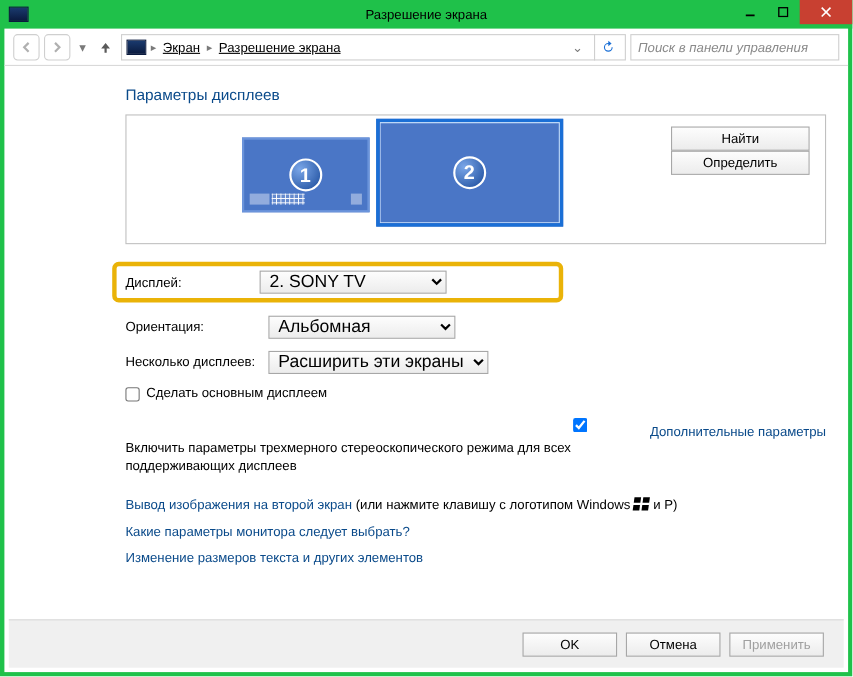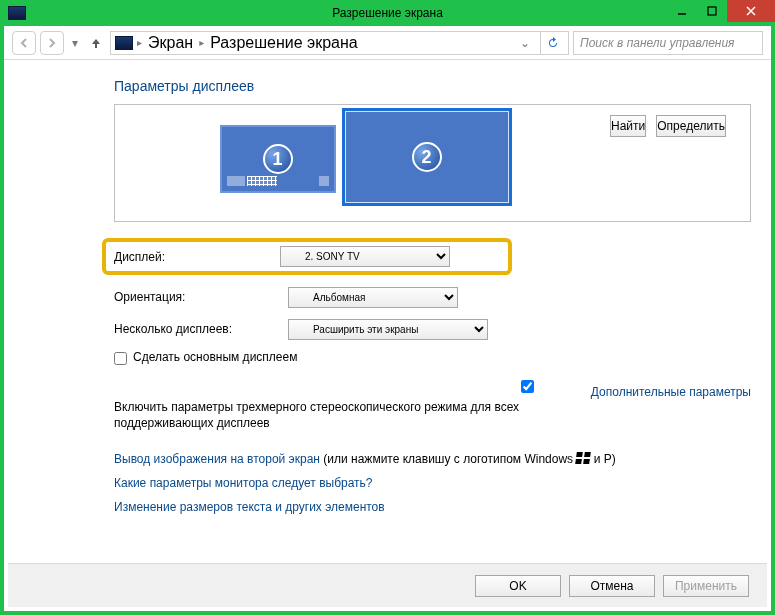--- a/index.html
+++ b/index.html
@@ -80,21 +80,21 @@
     align-items: center;
     padding: 0 4px;
     gap: 4px;
     background: #fff;
   }
   .bc-icon {
     width: 18px; height: 14px;
     background: linear-gradient(#1a3a6e, #0a1a3e);
     border: 1px solid #0a1a3e;
   }
-  .bc-seg { color: #000; font-size: 16px; padding: 0 2px; }
+  .bc-seg { color: #000; font-size: 12px; padding: 0 2px; text-decoration: underline; }
   .bc-chev { color: #7a7a7a; font-size: 10px; }
   .bc-dd { margin-left: auto; color:#7a7a7a; padding-right:6px;}
   .refresh-btn { width: 24px; height: 24px; display:flex; align-items:center; justify-content:center; border-left:1px solid #cfcfcf; color:#1a6fd6;}
   .search-box {
     width: 190px;
     height: 24px;
     border: 1px solid #cfcfcf;
     padding: 0 6px;
     color: #8a8a8a;
     font-size: 12px;
@@ -165,46 +165,44 @@
       linear-gradient(90deg, #fff 1px, transparent 1px);
     background-size: 4px 4px;
     background-color: rgba(255,255,255,.15);
   }
   .tb-sp { flex:1; }
   .tb-small { width: 10px; background: rgba(255,255,255,.4);}
   .preview-buttons {
     width: 140px;
     padding: 10px 14px 0 0;
     display: flex;
-    flex-direction: row;
-    gap: 10px;
+    flex-direction: column;
   }
   .win-btn {
     height: 22px;
     border: 1px solid #a7a7a7;
     background: linear-gradient(#fdfdfd, #ececec);
     font-size: 12px;
     padding: 0;
     cursor: default;
   }
 
   .form-row {
     display: flex;
     align-items: center;
     margin-bottom: 8px;
     min-height: 24px;
   }
   .form-label { width: 130px; color: #000; }
   .form-select {
     height: 21px;
     border: 1px solid #a7a7a7;
-    font-size: 10px;
+    font-size: 16px;
     background: linear-gradient(#fdfdfd, #ececec);
-    padding: 0 20px;
-    margin-left: 44px;
+    padding: 0 4px;
   }
   .highlight-row {
     border: 4px solid #eab308;
     border-radius: 6px;
     padding: 4px 8px;
     margin-left: -12px;
     margin-bottom: 10px;
     width: 410px;
   }
   .highlight-row .form-label { width:122px;}

